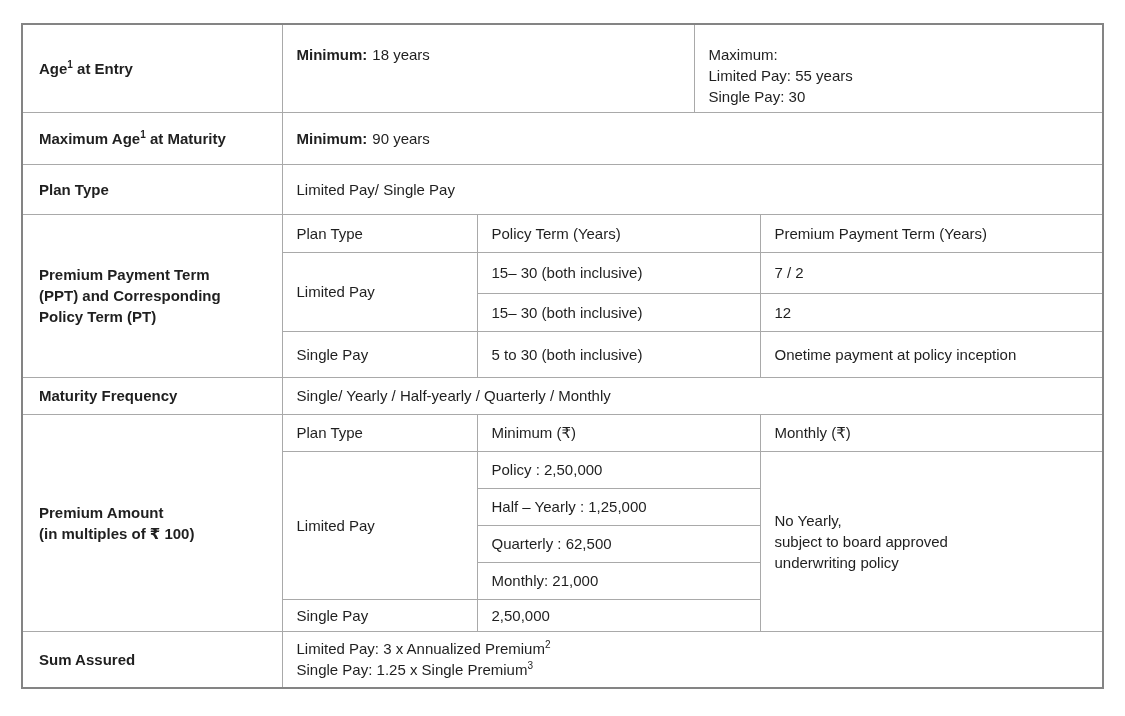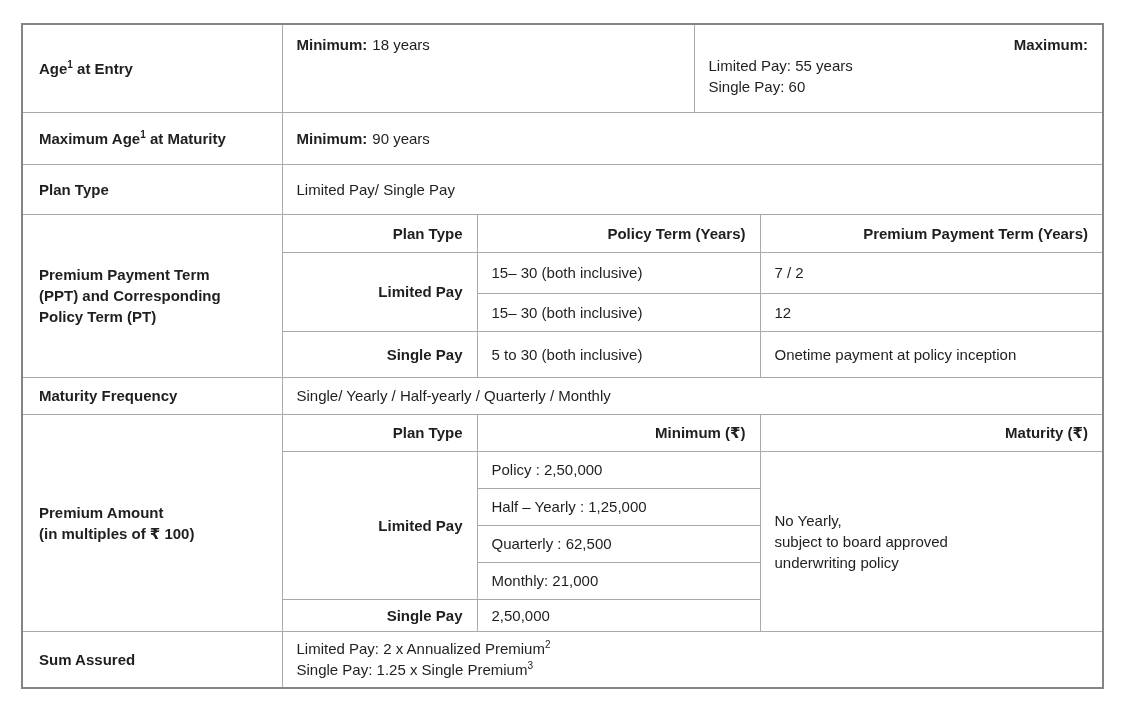--- a/index.html
+++ b/index.html
@@ -29,22 +29,22 @@
     padding: 4px 14px;
     vertical-align: middle;
     line-height: 21px;
     overflow: hidden;
   }
   td.label-cell {
     font-weight: bold;
     padding-left: 16px;
     margin-top: 40px;
   }
-  td.top-al { vertical-align: top; padding-top: 9px; }
-  .b { font-weight: bold; text-align: right; }
+  td.top-al { vertical-align: top; padding-top: 19px; }
+  .b { font-weight: normal; }
   .lbl { font-weight: bold; margin-right: 5px; }
   sup { font-size: 10px; line-height: 0; }
   
   tr.h-r1  { height: 87px; }
   tr.h-r2  { height: 52px; padding-left: 16px; }
   tr.h-r3  { height: 50px; }
   tr.h-r4h { height: 38px; }
   tr.h-r4a { height: 41px; }
   tr.h-r4b { height: 38px; }
   tr.h-r4c { height: 46px; }
@@ -72,21 +72,21 @@
         <td class="label-cell">
           <span>Age</span><sup>1</sup>
           <span>at Entry</span>
         </td>
         <td colspan="2" class="top-al">
           <span class="lbl">Minimum:</span><span>18 years</span>
         </td>
         <td colspan="2" class="top-al">
           <div class="b">Maximum:</div>
           <div>Limited Pay:  55 years</div>
-          <div>Single Pay:  60</div>
+          <div>Single Pay:  30</div>
         </td>
       </tr>
 
       <tr class="h-r2">
         <td class="label-cell">
           <span>Maximum Age</span><sup>1</sup>
           <span>at Maturity</span>
         </td>
         <td colspan="4">
           <span class="lbl">Minimum:</span><span>90 years</span>
@@ -128,21 +128,21 @@
         <td colspan="4">Single/ Yearly / Half-yearly / Quarterly / Monthly</td>
       </tr>
 
       <tr class="h-r6h">
         <td class="label-cell" rowspan="6">
           <div>Premium Amount</div>
           <div>(in multiples of ₹ 100)</div>
         </td>
         <td class="b">Plan Type</td>
         <td colspan="2" class="b">Minimum (₹)</td>
-        <td class="b">Maturity (₹)</td>
+        <td class="b">Monthly (₹)</td>
       </tr>
       <tr class="h-r6x">
         <td class="b" rowspan="4">Limited Pay</td>
         <td colspan="2">Policy : 2,50,000</td>
         <td rowspan="5">
           <div>No Yearly,</div>
           <div>subject to board approved</div>
           <div>underwriting policy</div>
         </td>
       </tr>
@@ -156,20 +156,20 @@
         <td colspan="2">Monthly: 21,000</td>
       </tr>
       <tr class="h-r6e">
         <td class="b">Single Pay</td>
         <td colspan="2">2,50,000</td>
       </tr>
 
       <tr class="h-r7">
         <td class="label-cell">Sum Assured</td>
         <td colspan="4">
-          <div><span>Limited Pay: 2 x Annualized Premium</span><sup>2</sup></div>
+          <div><span>Limited Pay: 3 x Annualized Premium</span><sup>2</sup></div>
           <div><span>Single Pay: 1.25 x Single Premium</span><sup>3</sup></div>
         </td>
       </tr>
 
     </tbody>
   </table>
 </div>
 
 </body></html>

